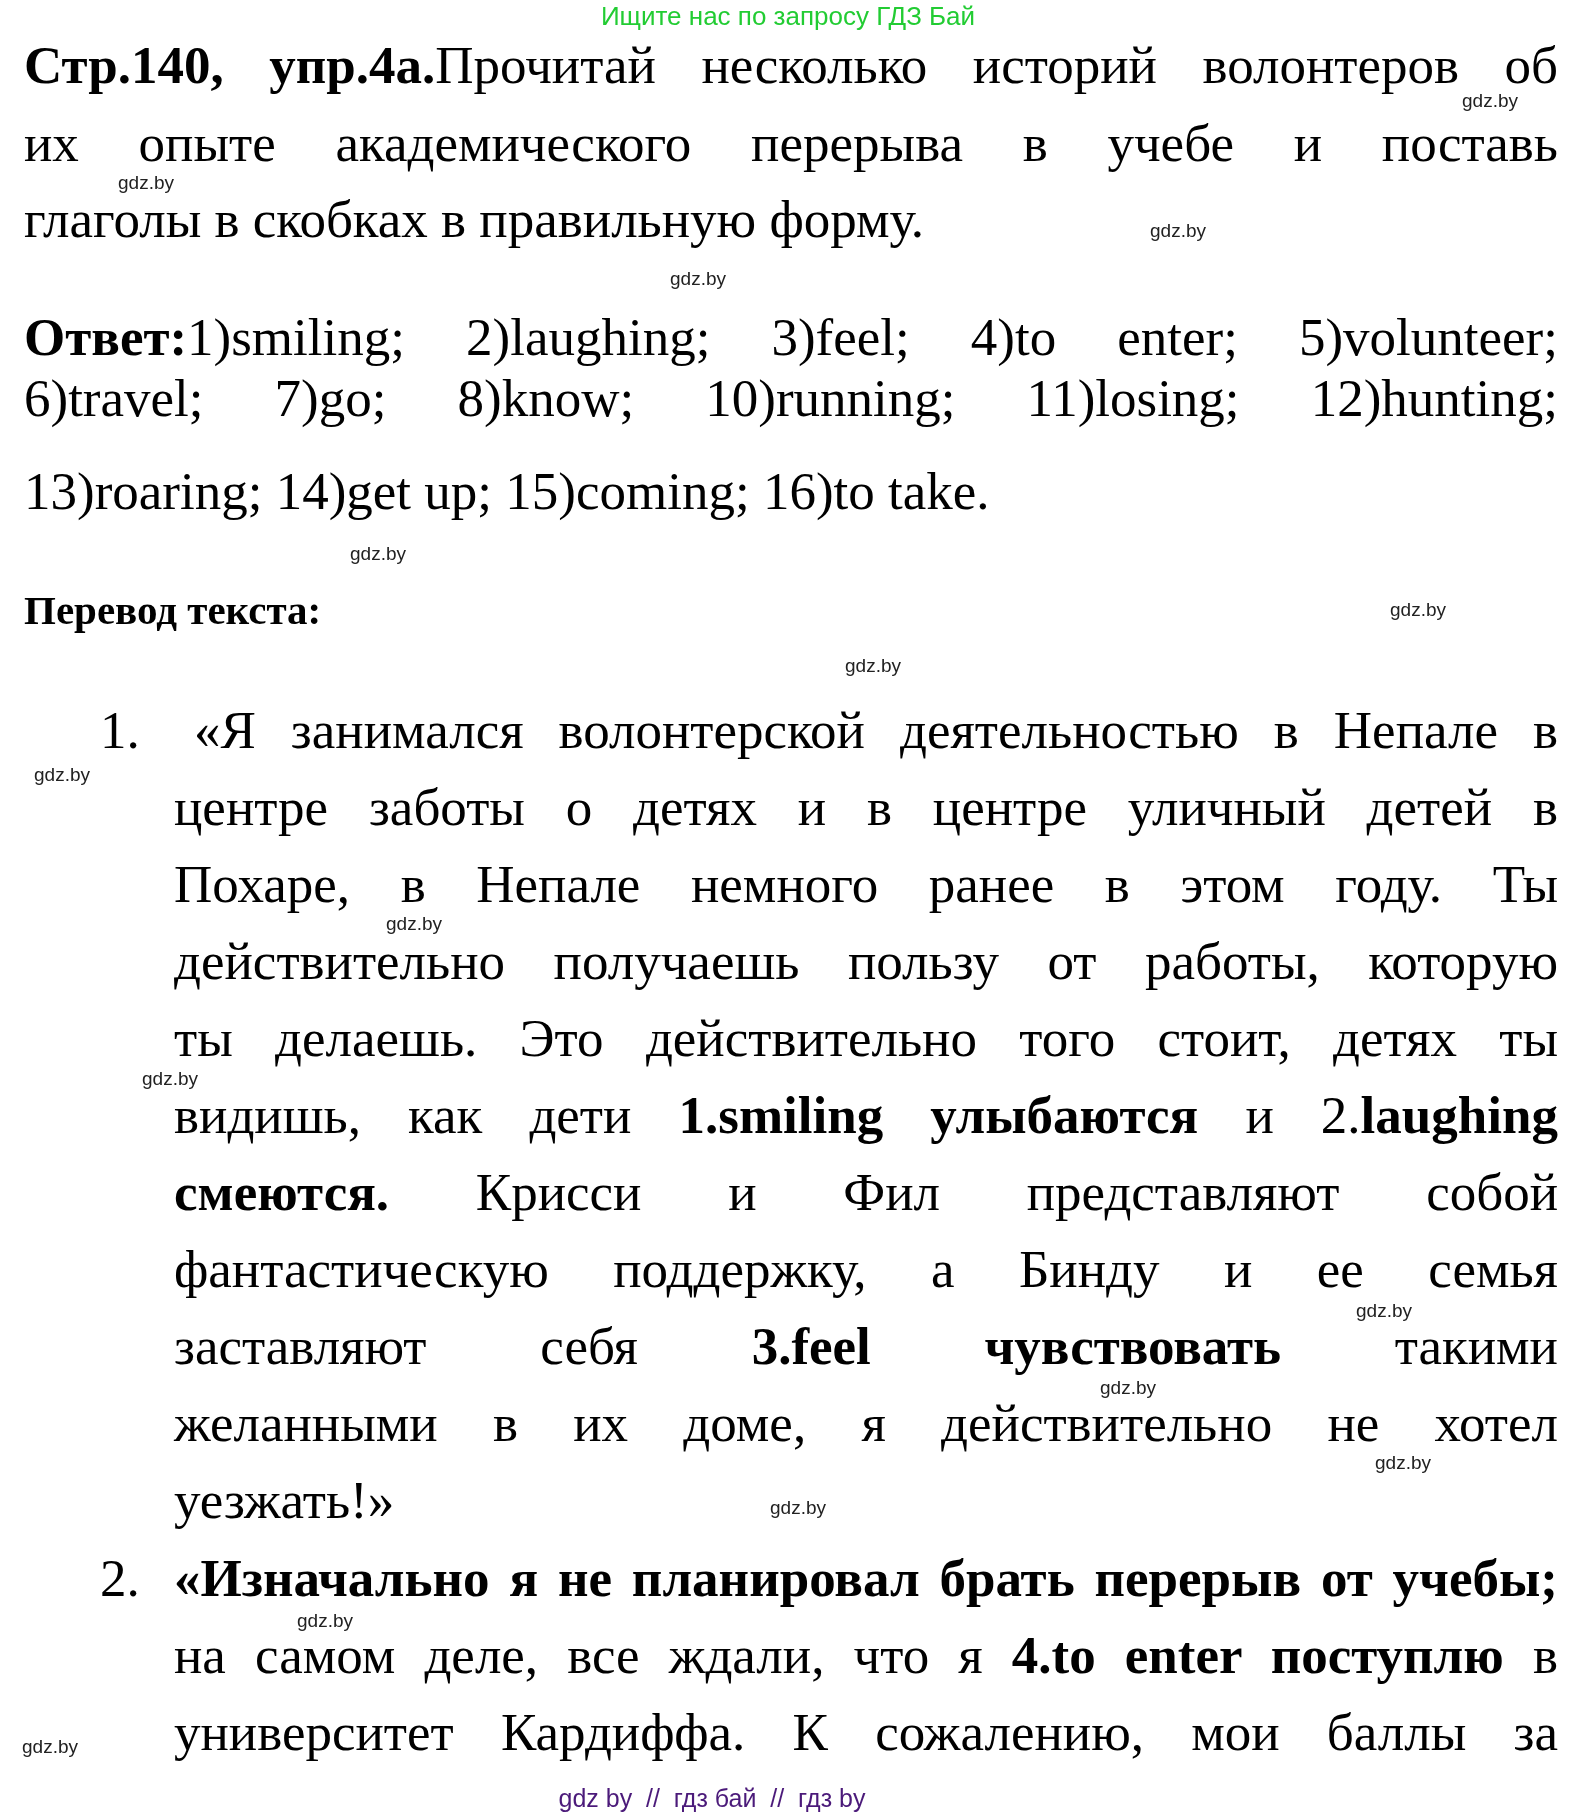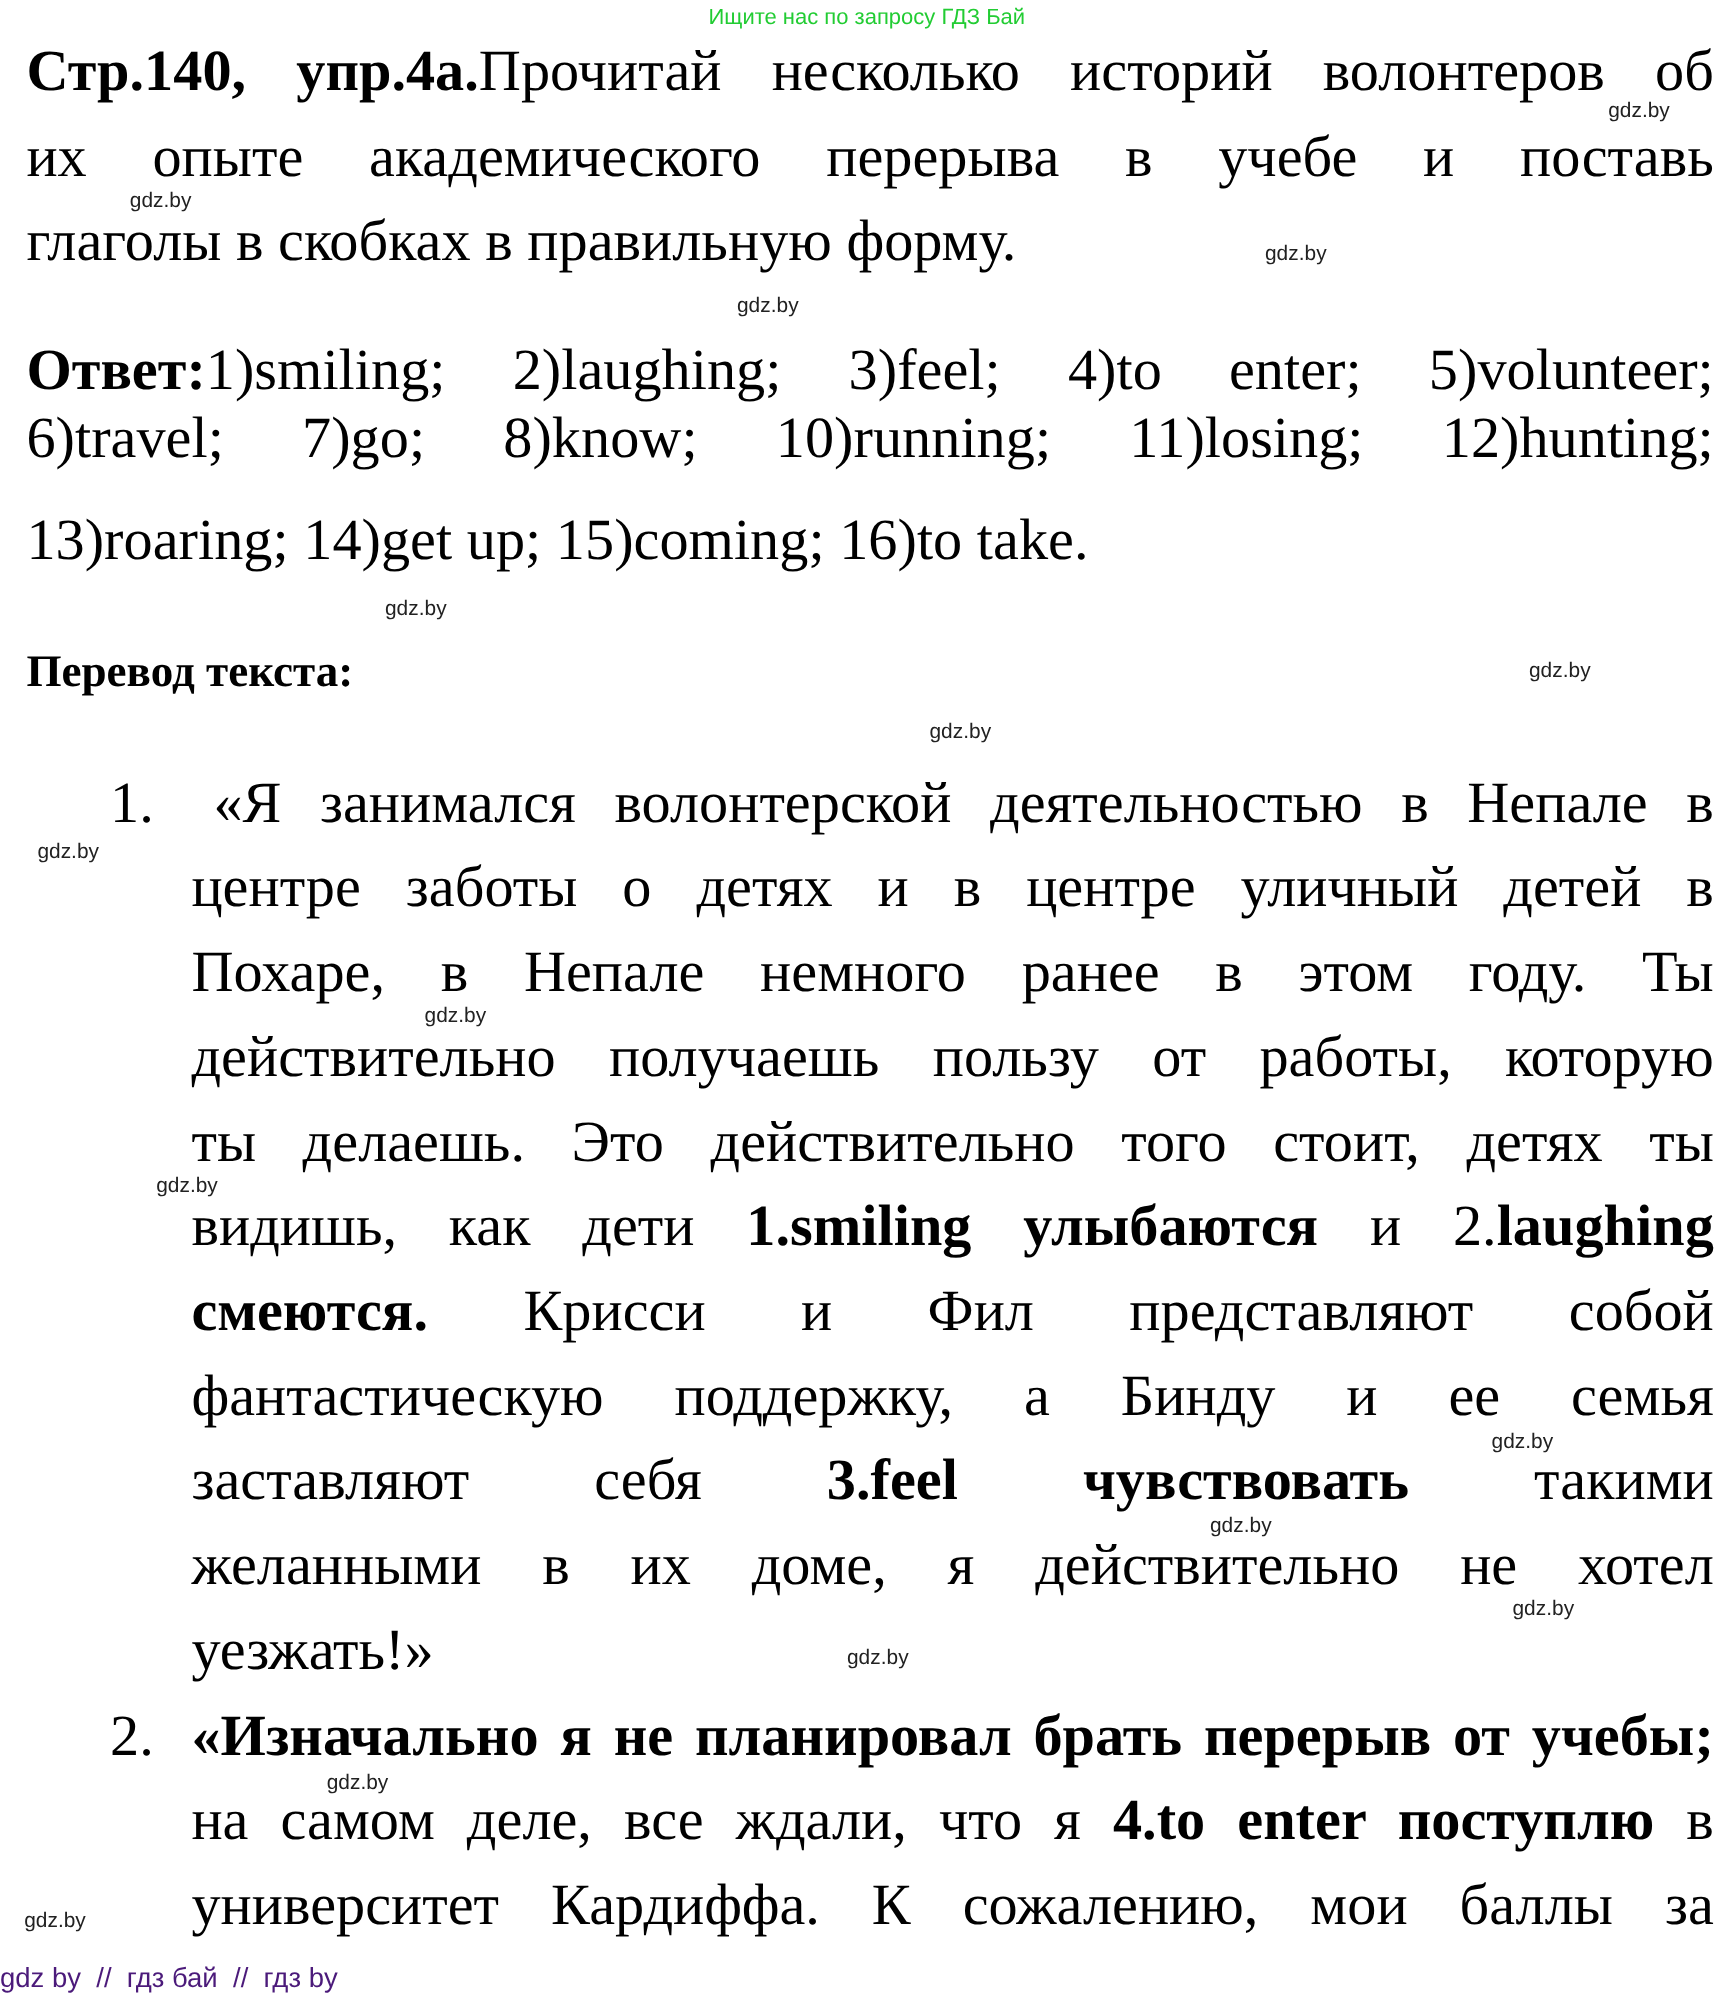--- a/index.html
+++ b/index.html
@@ -1,20 +1,20 @@
 <!DOCTYPE html>
 <html><head>
 <meta charset="utf-8">
 <style>
   html, body { margin:0; padding:0; background:#ffffff; }
   body { width:1576px; height:1818px; position:relative; overflow:hidden;
          font-family:"Liberation Serif", serif; color:#000; }
   .top-banner { position:absolute; top:2px; left:0; width:1576px; text-align:center;
-         font-family:"Liberation Sans", sans-serif; font-size:20px; line-height:28px; }
-  .footer-banner { position:absolute; top:1784px; left:0; width:1424px; 
+         font-family:"Liberation Sans", sans-serif; font-size:26px; line-height:28px; }
+  .footer-banner { position:absolute; top:1784px; left:0; width:1424px; text-align:center;
          font-family:"Liberation Sans", sans-serif; font-size:25px; line-height:28px; }
   .line { position:absolute; left:24px; right:18px; height:77px; font-size:53px; line-height:77px;
           white-space:nowrap; text-align:justify; text-align-last:justify; }
   .line.indent { left:174px; }
   .line.last { text-align-last:left; }
   .b { font-weight:bold;margin-top:24px; }
   .num { position:absolute; font-size:53px; line-height:77px; }
   .wm { position:absolute; font-family:"Liberation Sans", sans-serif; font-size:19px; line-height:26px; color:#222; }
   .heading { position:absolute; left:24px; font-size:41px; line-height:77px; font-weight:bold; }
 </style>

